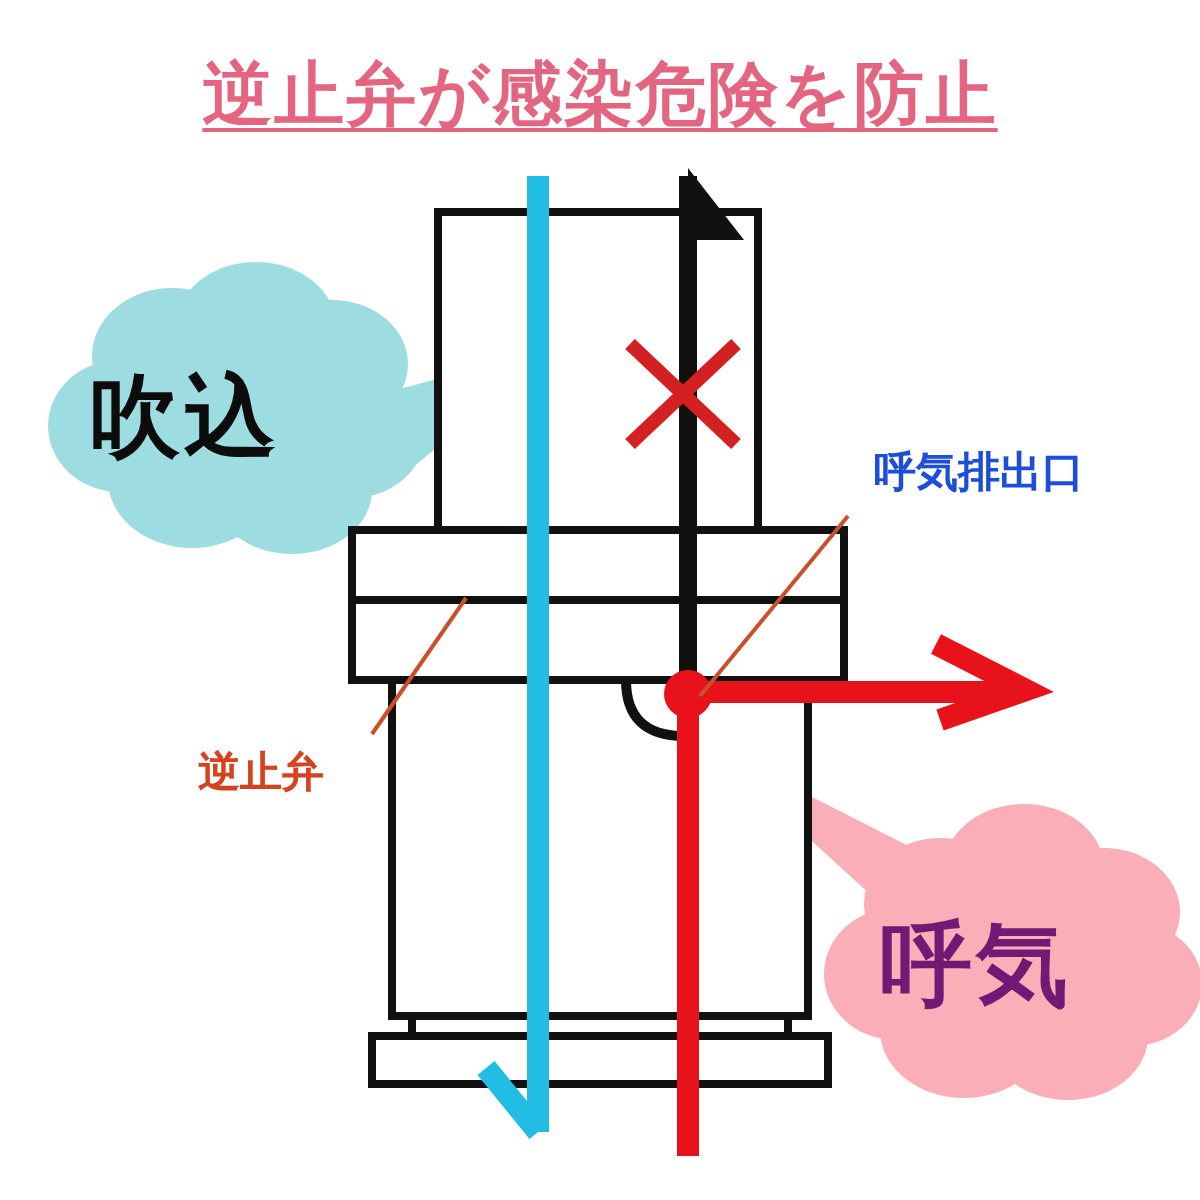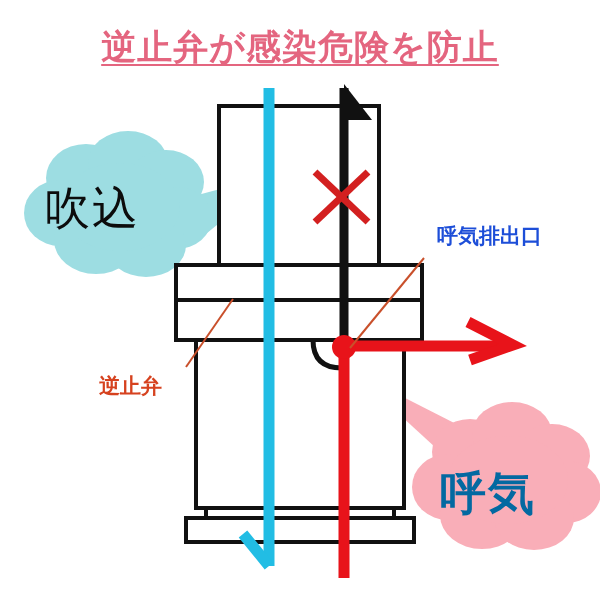--- a/index.html
+++ b/index.html
@@ -41,32 +41,31 @@
     letter-spacing: 1px;
     text-decoration: underline;
     text-decoration-color: #e4657f;
     text-underline-offset: 5px;
     text-decoration-thickness: 2px;
   }
   #label-inflow {
     left: 44px;
     top: 178px;
     font-size: 46px;
-    font-weight: normal;
+    font-weight: bold;
     color: #0c0c0c;
     letter-spacing: 2px;
   }
   #label-exhale {
     left: 440px;
     top: 452px;
     font-size: 46px;
     font-weight: bold;
-    color: #0369a1;
+    color: #701a75;
     letter-spacing: 2px;
-    margin-top: 11px;
   }
   #label-outlet {
     left: 437px;
     top: 222px;
     font-size: 21px;
     font-weight: bold;
     color: #1d4ed8;
     letter-spacing: 0px;
   }
   #label-valve {

